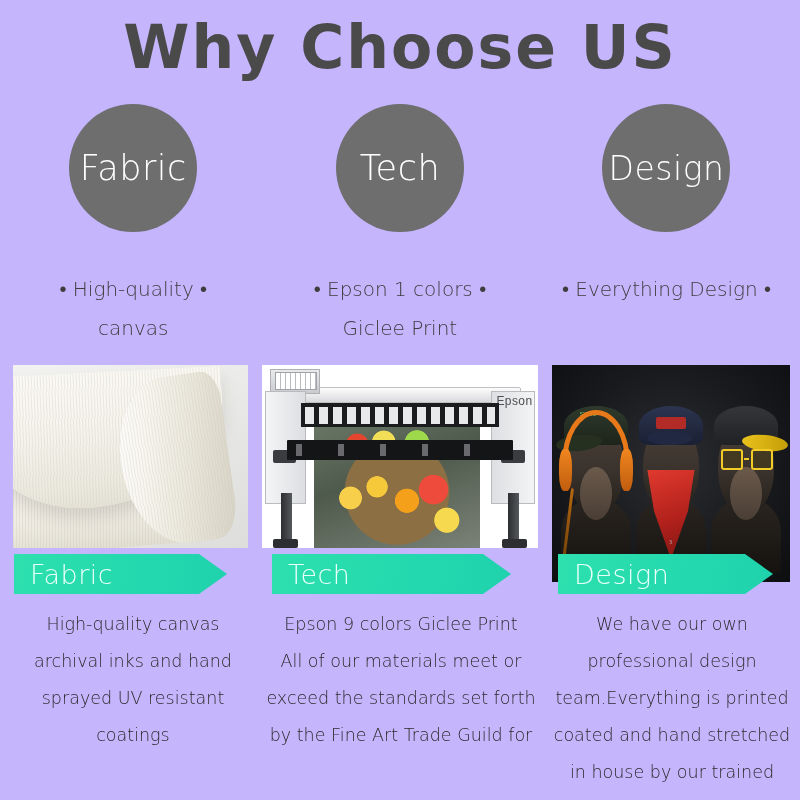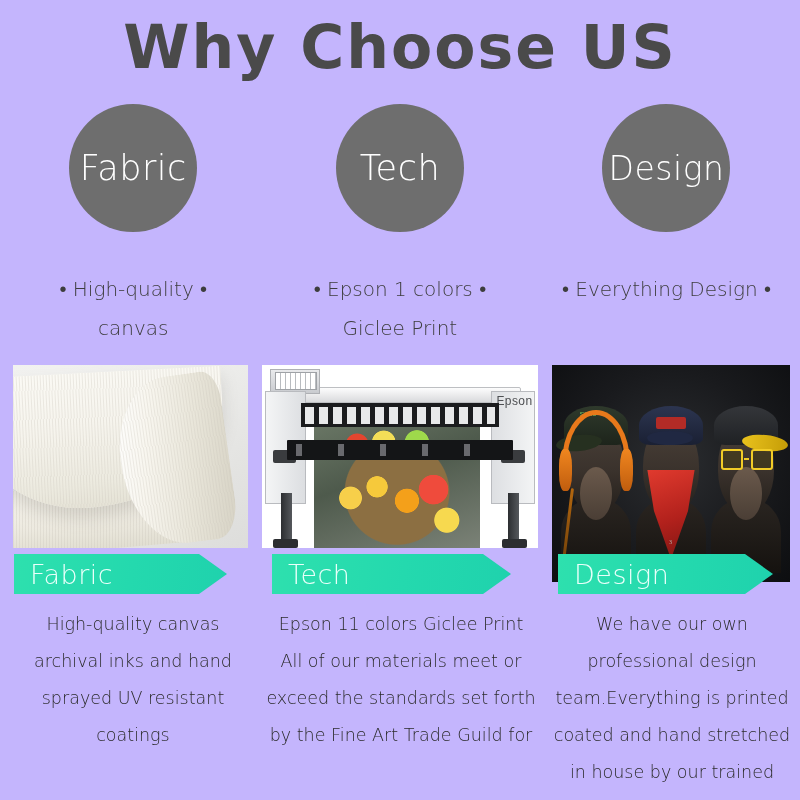--- a/index.html
+++ b/index.html
@@ -474,21 +474,21 @@
     <span>Tech</span>
   </div>
   <div class="banner" id="banner-design">
     <span>Design</span>
   </div>
 
   <div class="body-text" id="body-fabric">High-quality canvas
 archival inks and hand
 sprayed UV resistant
 coatings</div>
-  <div class="body-text" id="body-tech">Epson 11 colors  Giclee Print
+  <div class="body-text" id="body-tech">Epson 9 colors  Giclee Print
 All of our materials meet or
 exceed the standards set forth
 by the Fine Art Trade Guild for</div>
   <div class="body-text" id="body-design">We have our own
 professional design
 team.Everything is printed
 coated and hand stretched
 in house by our trained</div>
 
 </div>

